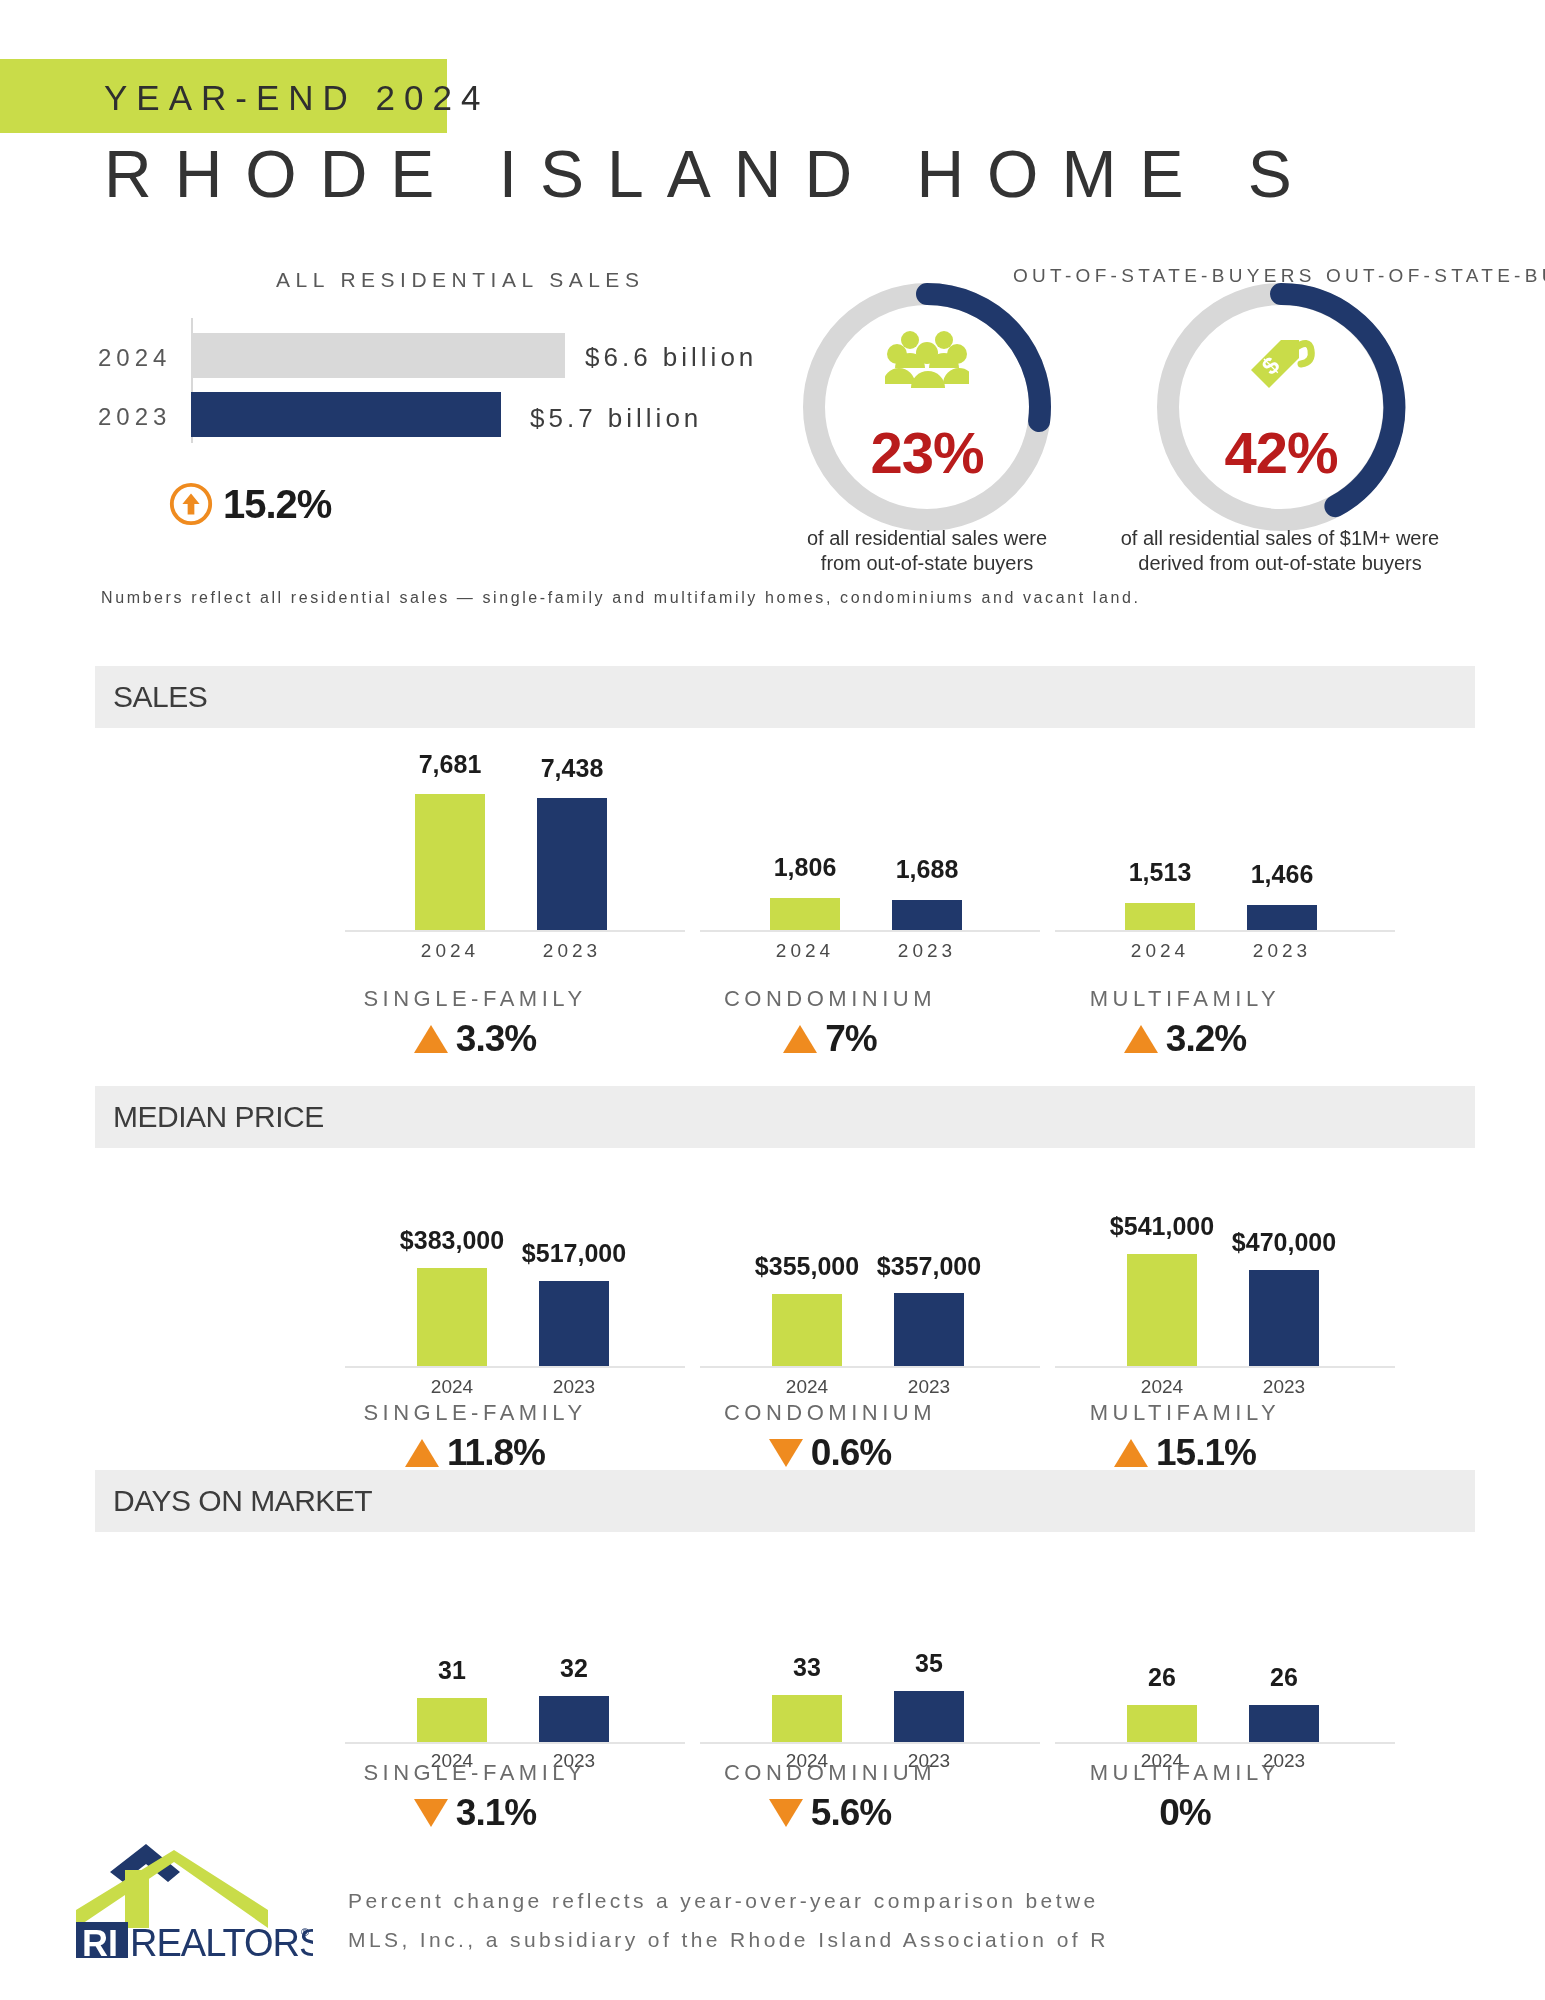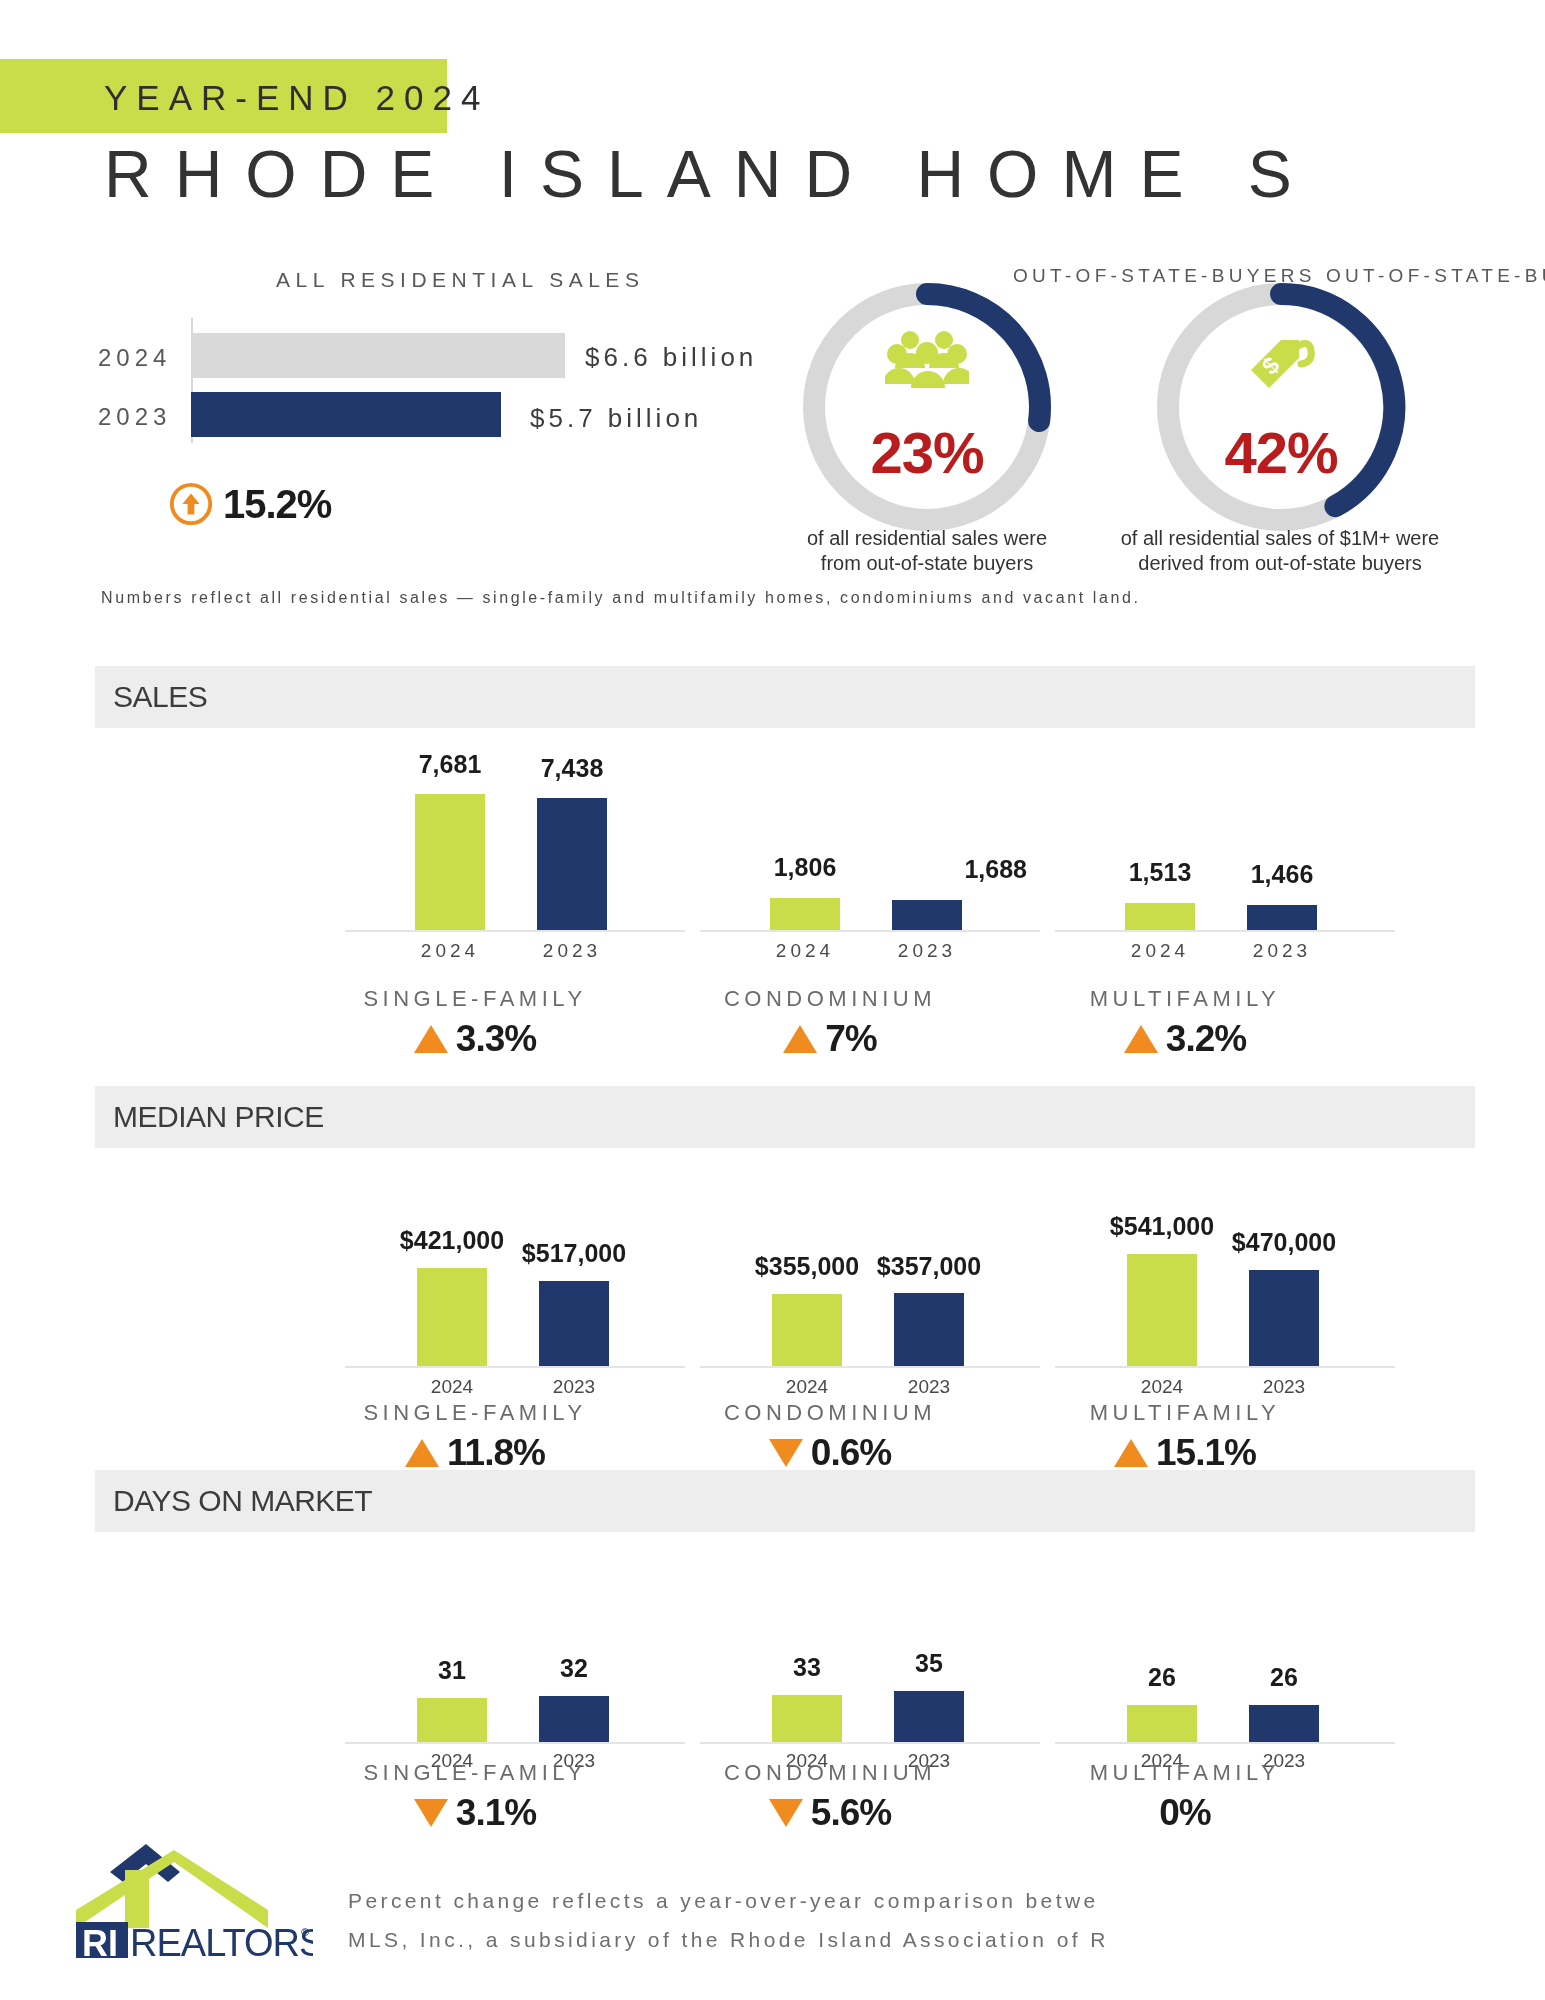--- a/index.html
+++ b/index.html
@@ -247,21 +247,21 @@
         <div class="bar-value" style="left:207px; top:26px;">7,438</div>
         <div class="yr-label spaced" style="left:115px; top:212px;">2024</div>
         <div class="yr-label spaced" style="left:237px; top:212px;">2023</div>
       </div>
 
       <div class="group" style="left:525px;">
         <div class="baseline" style="top:202px;"></div>
         <div class="bar green" style="left:150px; top:170px; height:32px;"></div>
         <div class="bar navy" style="left:272px; top:172px; height:30px;"></div>
         <div class="bar-value" style="left:85px; top:125px;">1,806</div>
-        <div class="bar-value" style="left:207px; top:127px;text-align:right;">1,688</div>
+        <div class="bar-value" style="left:207px; top:127px;">1,688</div>
         <div class="yr-label spaced" style="left:115px; top:212px;">2024</div>
         <div class="yr-label spaced" style="left:237px; top:212px;">2023</div>
       </div>
 
       <div class="group" style="left:880px;">
         <div class="baseline" style="top:202px;"></div>
         <div class="bar green" style="left:150px; top:175px; height:27px;"></div>
         <div class="bar navy" style="left:272px; top:177px; height:25px;"></div>
         <div class="bar-value" style="left:85px; top:130px;">1,513</div>
         <div class="bar-value" style="left:207px; top:132px;">1,466</div>
@@ -293,21 +293,21 @@
   <div class="section" style="top:1086px;">
     <div class="section-head">
       <h2>MEDIAN PRICE</h2>
     </div>
     <div class="group-row" style="height:260px;">
 
       <div class="group" style="left:170px;">
         <div class="baseline" style="top:218px;"></div>
         <div class="bar green" style="left:152px; top:120px; height:98px;"></div>
         <div class="bar navy" style="left:274px; top:133px; height:85px;"></div>
-        <div class="bar-value" style="left:87px; top:78px;">$421,000</div>
+        <div class="bar-value" style="left:87px; top:78px;">$383,000</div>
         <div class="bar-value" style="left:209px; top:91px;">$517,000</div>
         <div class="yr-label" style="left:117px; top:228px;">2024</div>
         <div class="yr-label" style="left:239px; top:228px;">2023</div>
       </div>
 
       <div class="group" style="left:525px;">
         <div class="baseline" style="top:218px;"></div>
         <div class="bar green" style="left:152px; top:146px; height:72px;"></div>
         <div class="bar navy" style="left:274px; top:145px; height:73px;"></div>
         <div class="bar-value" style="left:87px; top:104px;">$355,000</div>

